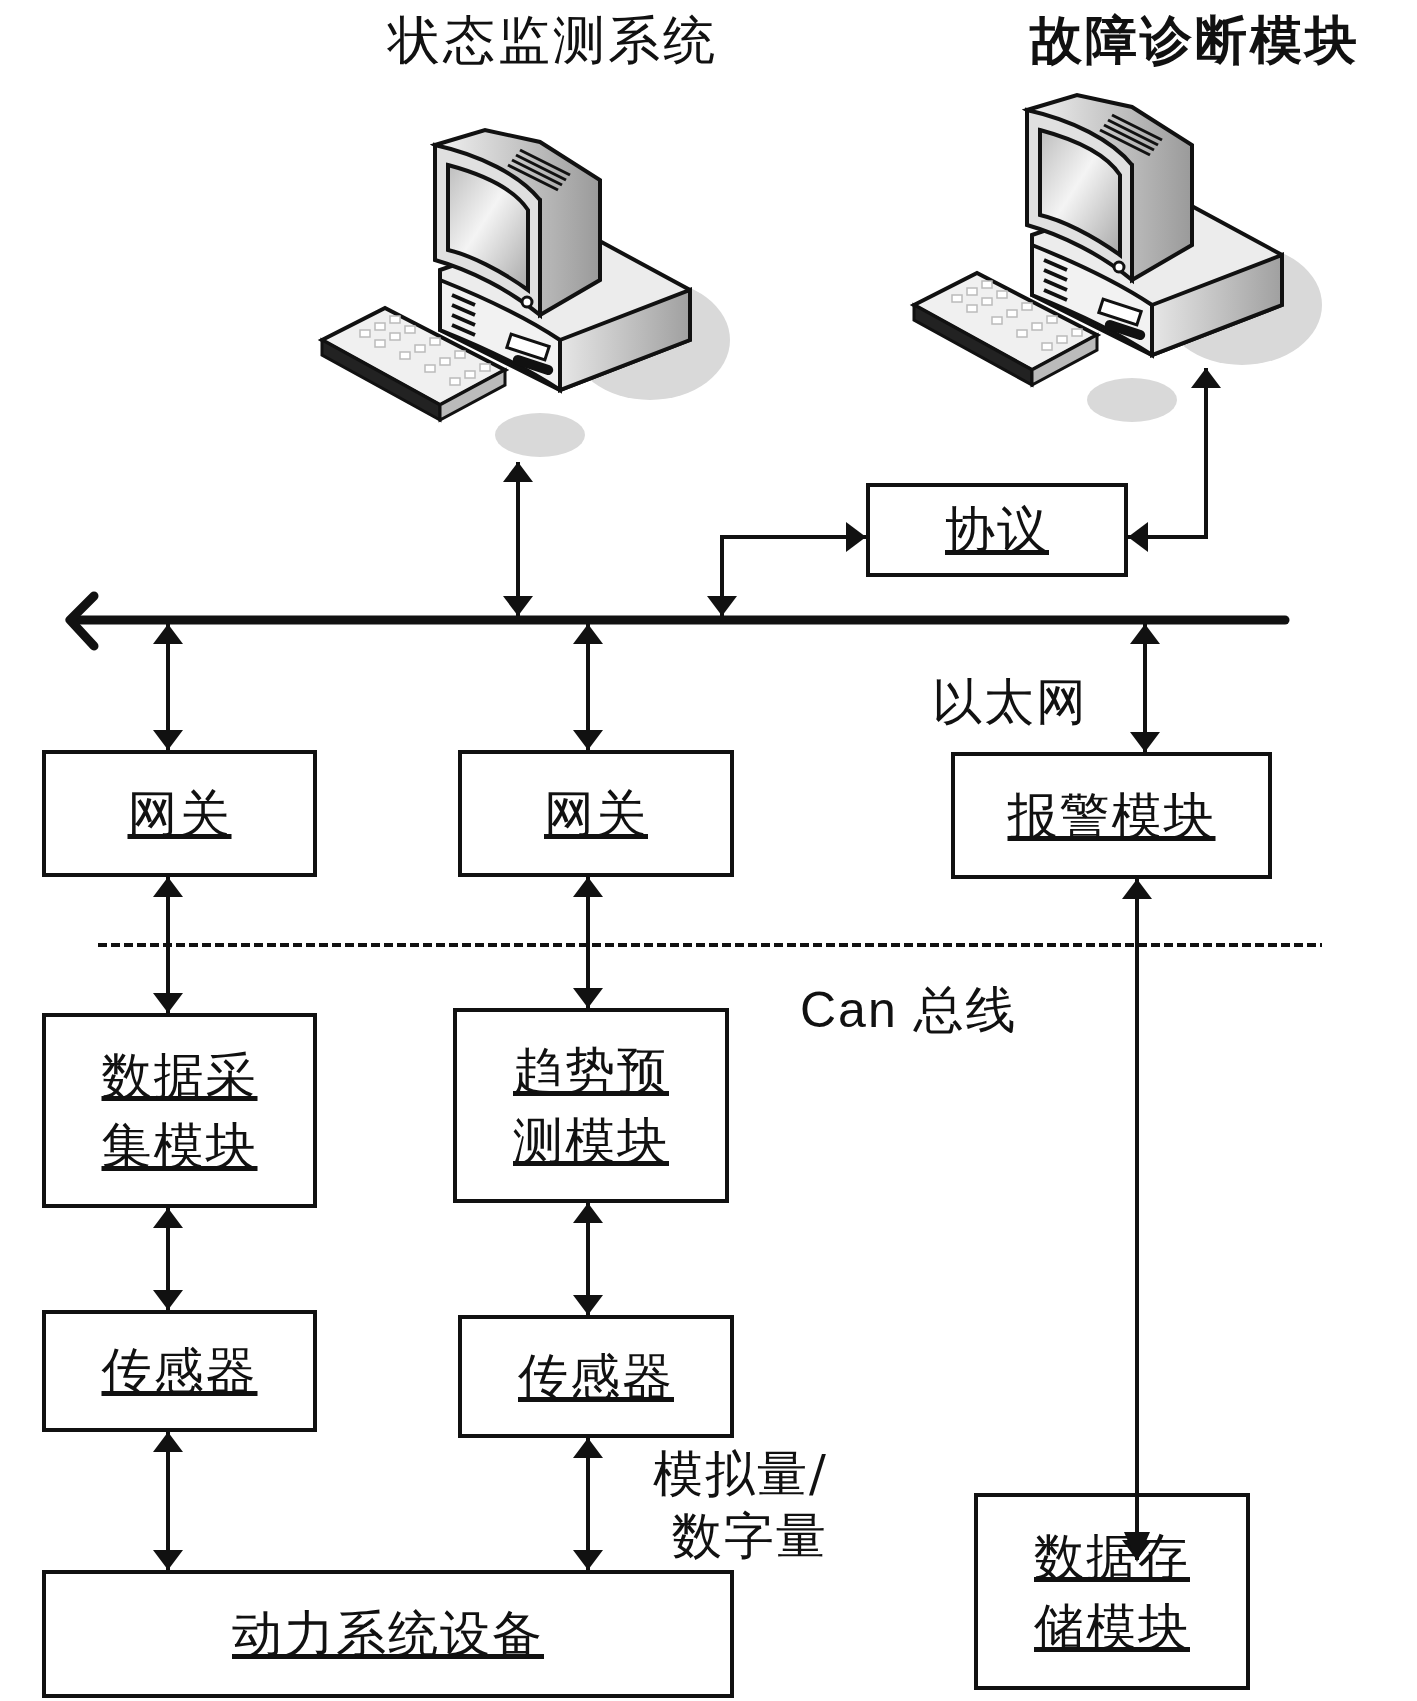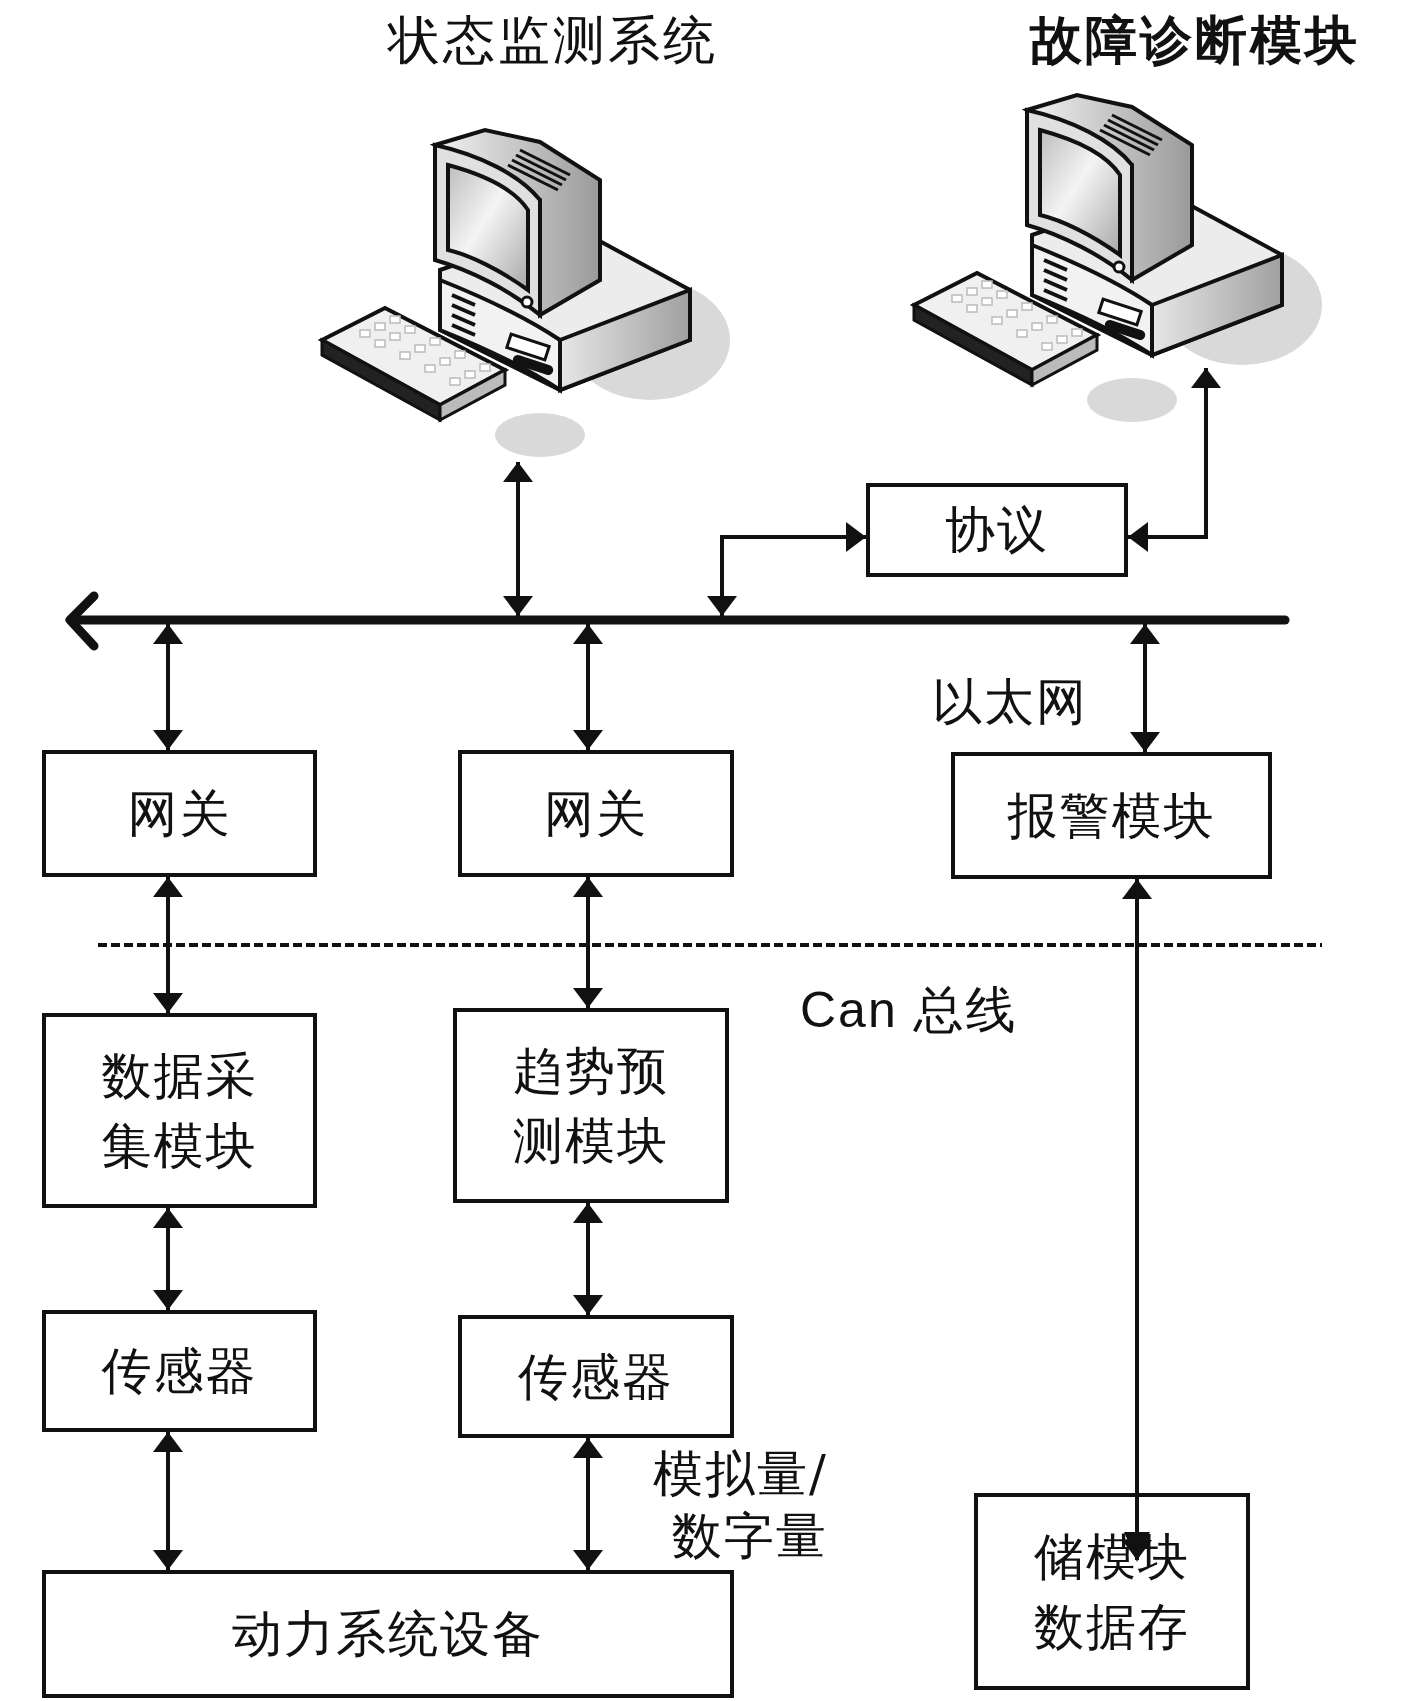--- a/index.html
+++ b/index.html
@@ -1,21 +1,21 @@
 <!DOCTYPE html>
 <html><head>
 <meta charset="utf-8">
 <style>
   html, body { margin: 0; padding: 0; background: #ffffff; }
   body { width: 1417px; height: 1701px; position: relative; overflow: hidden;
          font-family: "DejaVu Serif", "Liberation Serif", serif; color: #111; }
   #diagram { position: absolute; left: 0; top: 0; width: 1417px; height: 1701px; }
   .box { position: absolute; border: 4px solid #111; background: #fff; box-sizing: border-box;
          display: flex; align-items: center; justify-content: center; text-align: center;
-         font-size: 50px; line-height: 70px; letter-spacing: 2px; }
+         font-size: 50px; line-height: 70px; letter-spacing: 2px; text-decoration: underline; }
   .label { position: absolute; font-size: 50px; line-height: 64px; white-space: nowrap; letter-spacing: 2px; }
   .title { position: absolute; font-size: 52px; line-height: 64px; white-space: nowrap; letter-spacing: 3px; }
   .stacked span { display: block; text-align: right; }
 </style>
 </head>
 <body>
 
 <svg id="diagram" width="1417" height="1701" viewBox="0 0 1417 1701" xmlns="http://www.w3.org/2000/svg">
   <defs>
     <marker id="ah" viewBox="0 0 20 30" refX="20" refY="15" markerWidth="20" markerHeight="30" markerUnits="userSpaceOnUse" orient="auto-start-reverse">
@@ -186,22 +186,22 @@
 </div>
 <div class="box" style="left:458px; top:1315px; width:276px; height:123px;">
   <span>传感器</span>
 </div>
 
 <div class="box" style="left:42px; top:1570px; width:692px; height:128px;">
   <span>动力系统设备</span>
 </div>
 
 <div class="box stacked" style="left:974px; top:1493px; width:276px; height:197px; flex-direction:column; background:transparent;">
+  <span>数据存</span>
   <span>储模块</span>
-  <span>数据存</span>
 </div>
 
 <div class="label" style="left:932px; top:670px;">以太网</div>
 <div class="label" style="left:800px; top:978px; font-family:Liberation Sans, sans-serif;">Can 总线</div>
 <div class="label stacked" style="left:612px; top:1443px; line-height:62px;margin-left:41px;">
   <span>模拟量/</span>
   <span>数字量</span>
 </div>
 
 <svg style="position:absolute; left:0; top:0; pointer-events:none;" width="1417" height="1701">

